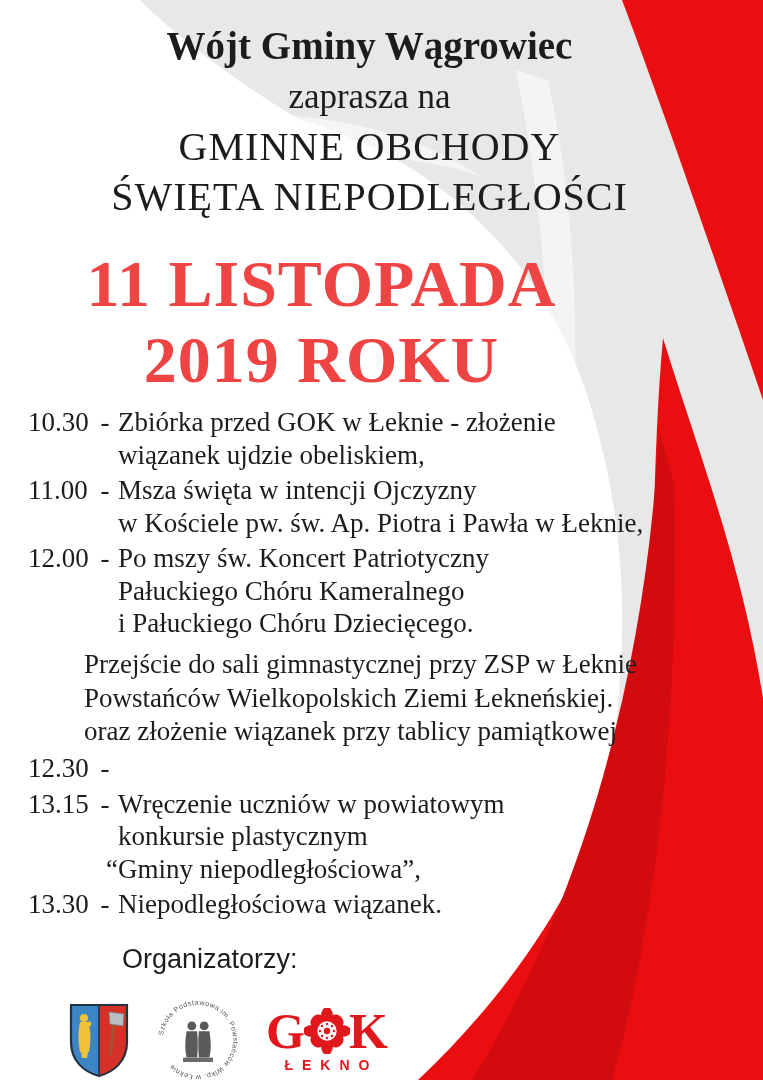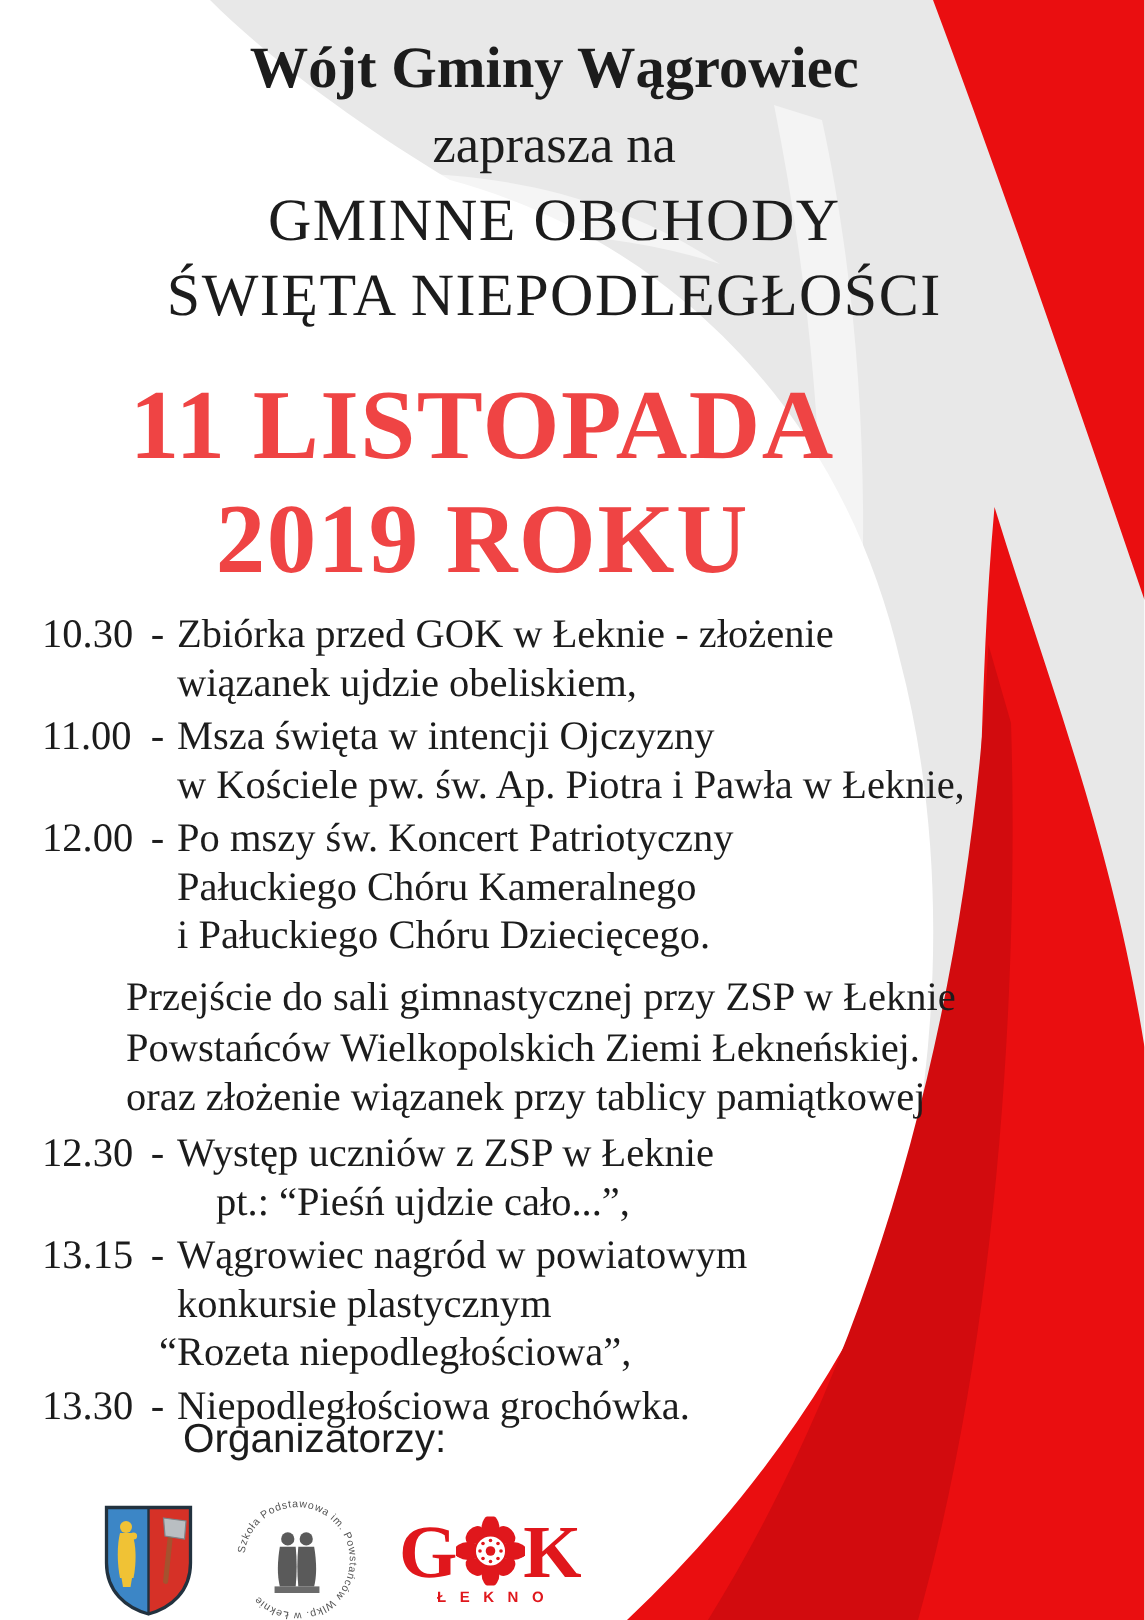--- a/index.html
+++ b/index.html
@@ -40,21 +40,21 @@
         font-family:"Liberation Sans","DejaVu Sans",sans-serif;
         font-size:27px;}
 
   
   .logos{position:absolute;top:996px;left:68px;display:flex;align-items:center;gap:24px;}
   .logo{display:flex;flex-direction:column;align-items:center;justify-content:center;}
   .gok{display:flex;flex-direction:column;align-items:center;color:#e0171c;}
   .gok-top{display:flex;align-items:center;}
   .gok-letter{font-size:50px;font-weight:bold;line-height:48px;font-family:"Liberation Serif",serif;}
   .gok-sub{font-family:"Liberation Sans","DejaVu Sans",sans-serif;
-           font-size:10px;font-weight:bold;letter-spacing:9px;margin-top:2px;padding-left:9px;}
+           font-size:14px;font-weight:bold;letter-spacing:9px;margin-top:2px;padding-left:9px;}
 </style>
 </head>
 <body>
 
 <svg id="bg" width="763" height="1080" viewBox="0 0 763 1080" xmlns="http://www.w3.org/2000/svg">
 
   <path fill="#e8e8e8" d="M140,0 H763 V1080 H500 C610,880 652,640 600,440 C560,268 440,158 300,120 C240,84 180,40 140,0 Z"></path>
 
   <path fill="#ffffff" opacity="0.55" d="M0,268 C160,168 330,128 480,176 C340,84 140,104 0,186 Z"></path>
   <path fill="#ffffff" opacity="0.5" d="M516,70 C562,300 566,560 478,830 C586,610 596,300 548,80 Z"></path>
@@ -111,39 +111,35 @@
   <div class="para">
     <div>Przejście do sali gimnastycznej przy ZSP w Łeknie</div>
     <div>Powstańców Wielkopolskich Ziemi Łekneńskiej.</div>
     <div>oraz złożenie wiązanek przy tablicy pamiątkowej</div>
   </div>
 
   <div class="sched sched2">
     <div class="row">
       <span class="time">12.30</span>
       <span class="dash">-</span>
-      <div class="etext">
-        <div>Występ uczniów z ZSP w Łeknie</div>
-        <div class="ind1">pt.: “Pieśń ujdzie cało...”,</div>
-      </div>
     </div>
     <div class="row">
       <span class="time">13.15</span>
       <span class="dash">-</span>
       <div class="etext">
-        <div>Wągrowiec nagród w powiatowym</div>
+        <div>Wręczenie uczniów w powiatowym</div>
         <div>konkursie plastycznym</div>
-        <div class="ind2">“Rozeta niepodległościowa”,</div>
+        <div class="ind2">“Gminy niepodległościowa”,</div>
       </div>
     </div>
     <div class="row">
       <span class="time">13.30</span>
       <span class="dash">-</span>
       <div class="etext">
-        <div>Niepodległościowa grochówka.</div>
+        <div>Niepodległościowa wiązanek.</div>
       </div>
     </div>
   </div>
 
   <div class="org-label">Organizatorzy:</div>
 
   <div class="logos">
 
     <div class="logo">
       <svg width="62" height="76" viewBox="0 0 62 76" xmlns="http://www.w3.org/2000/svg">

